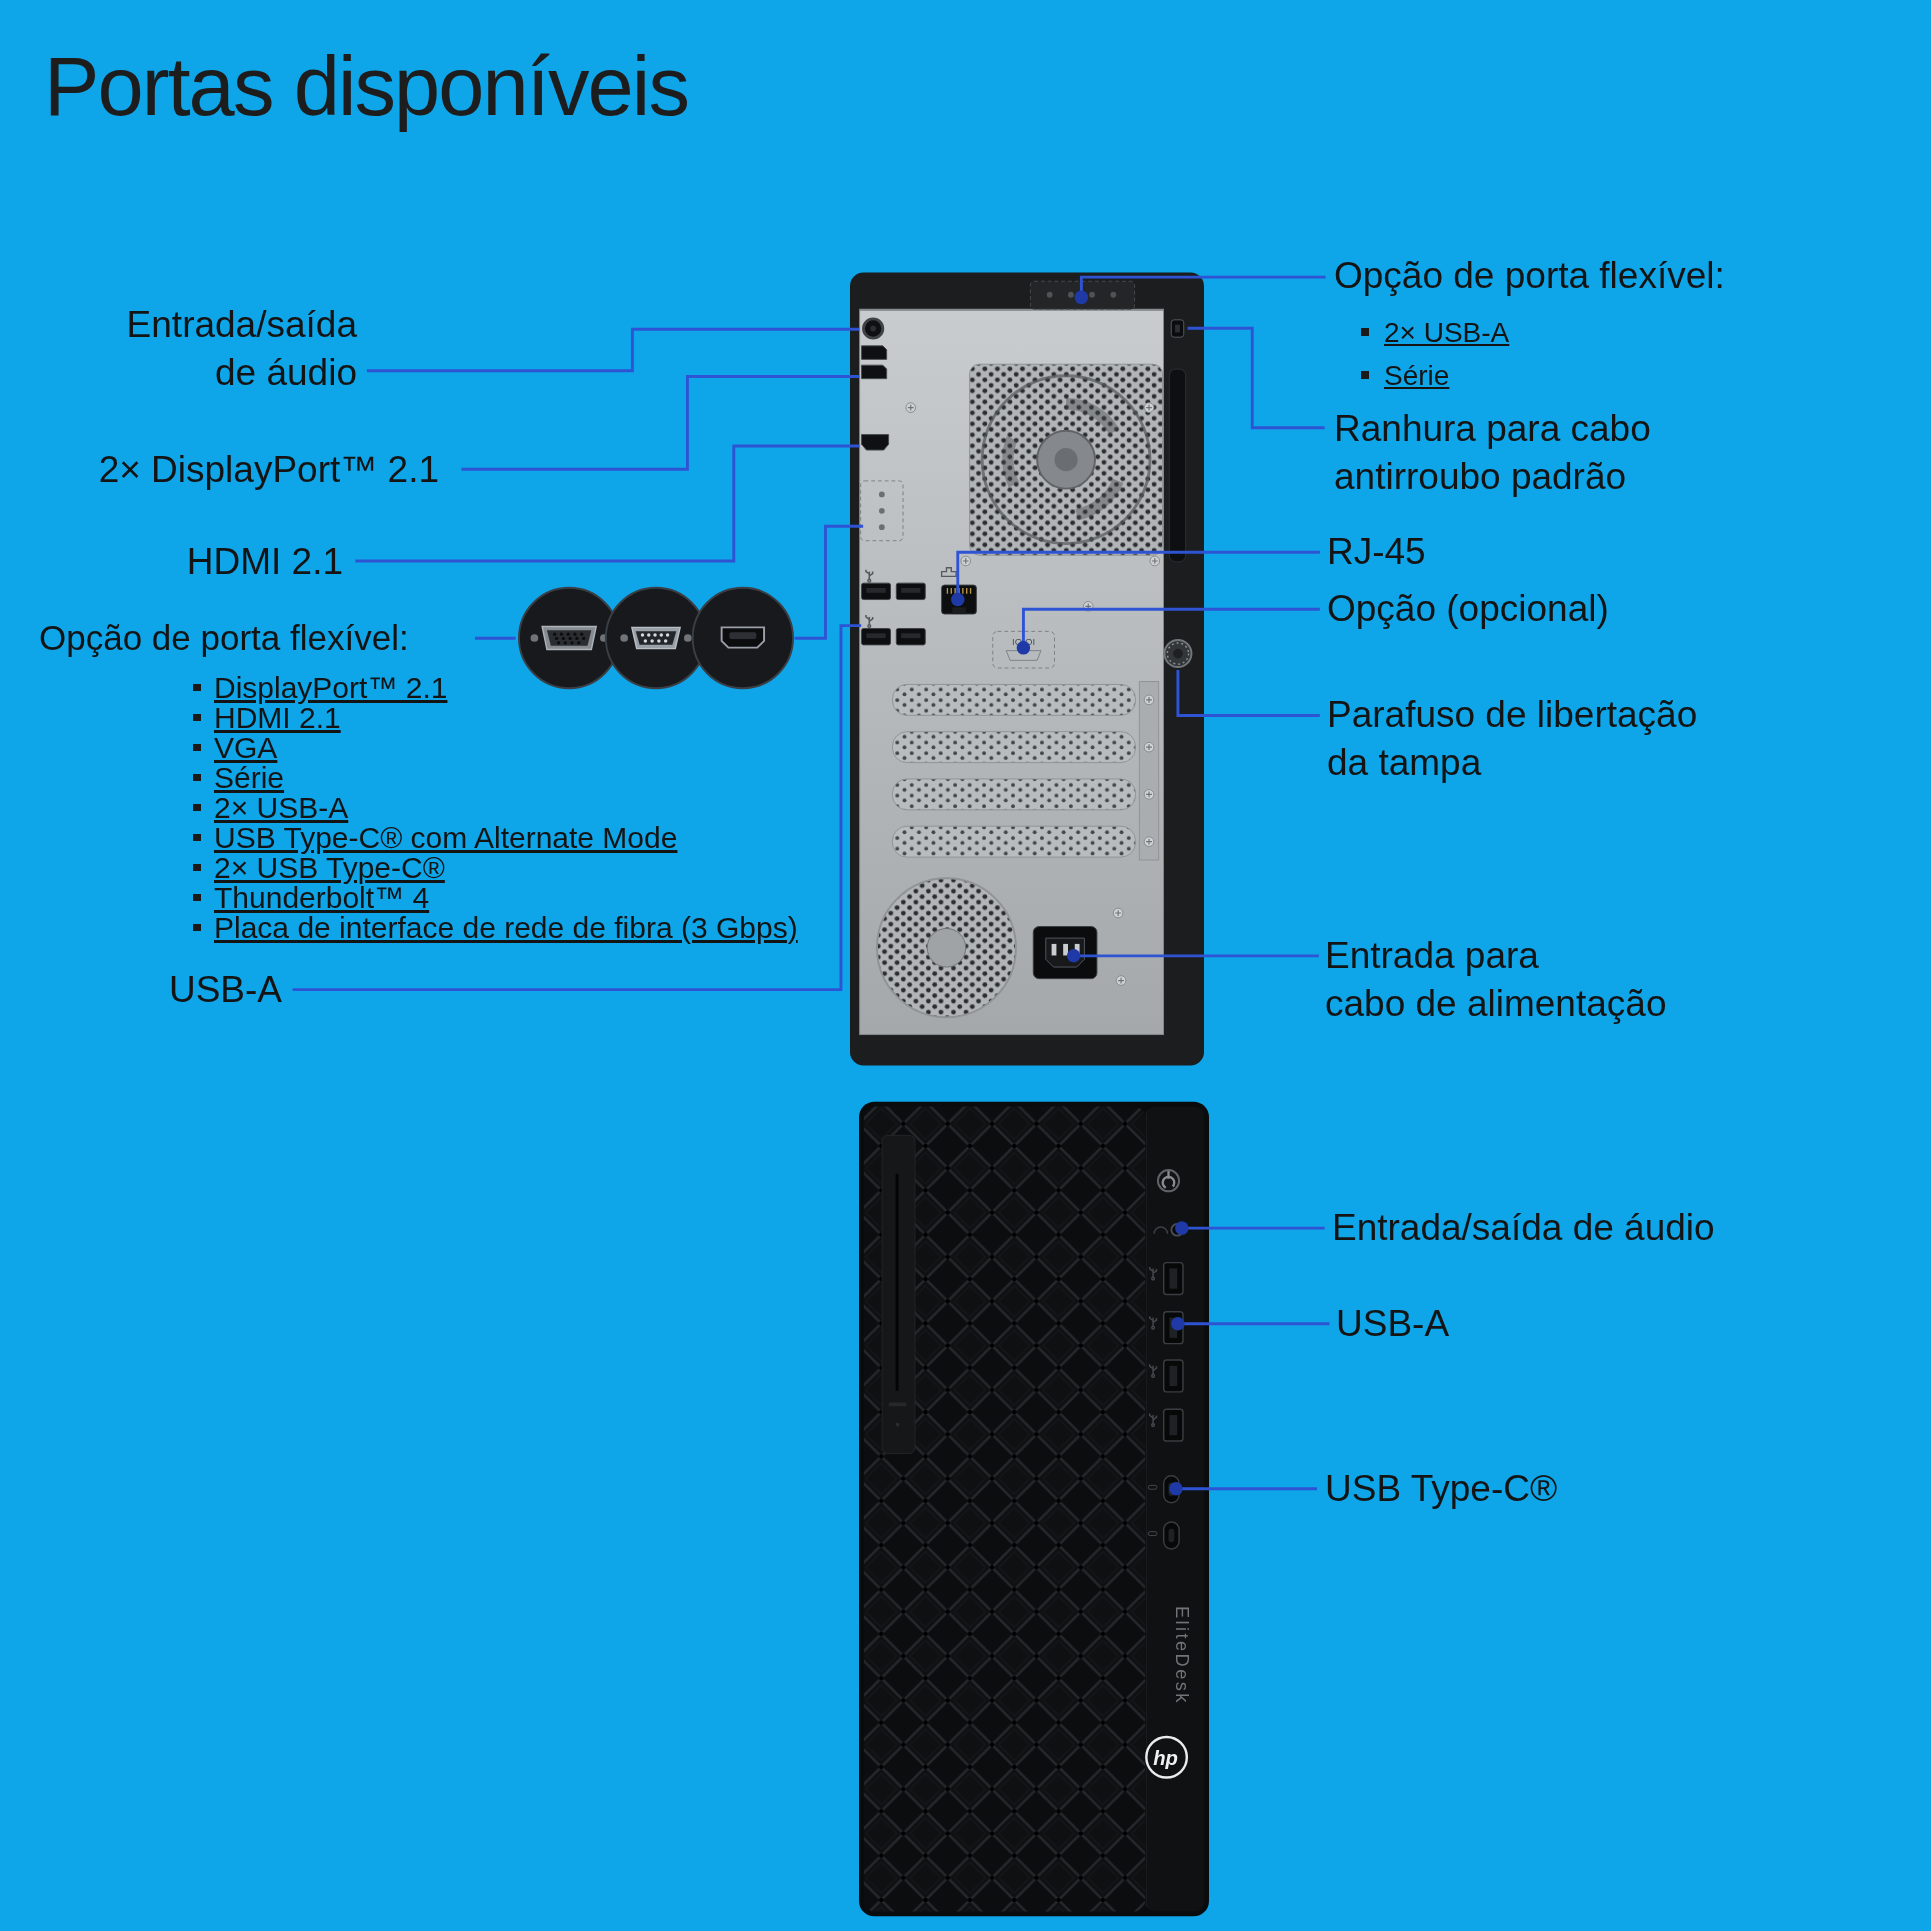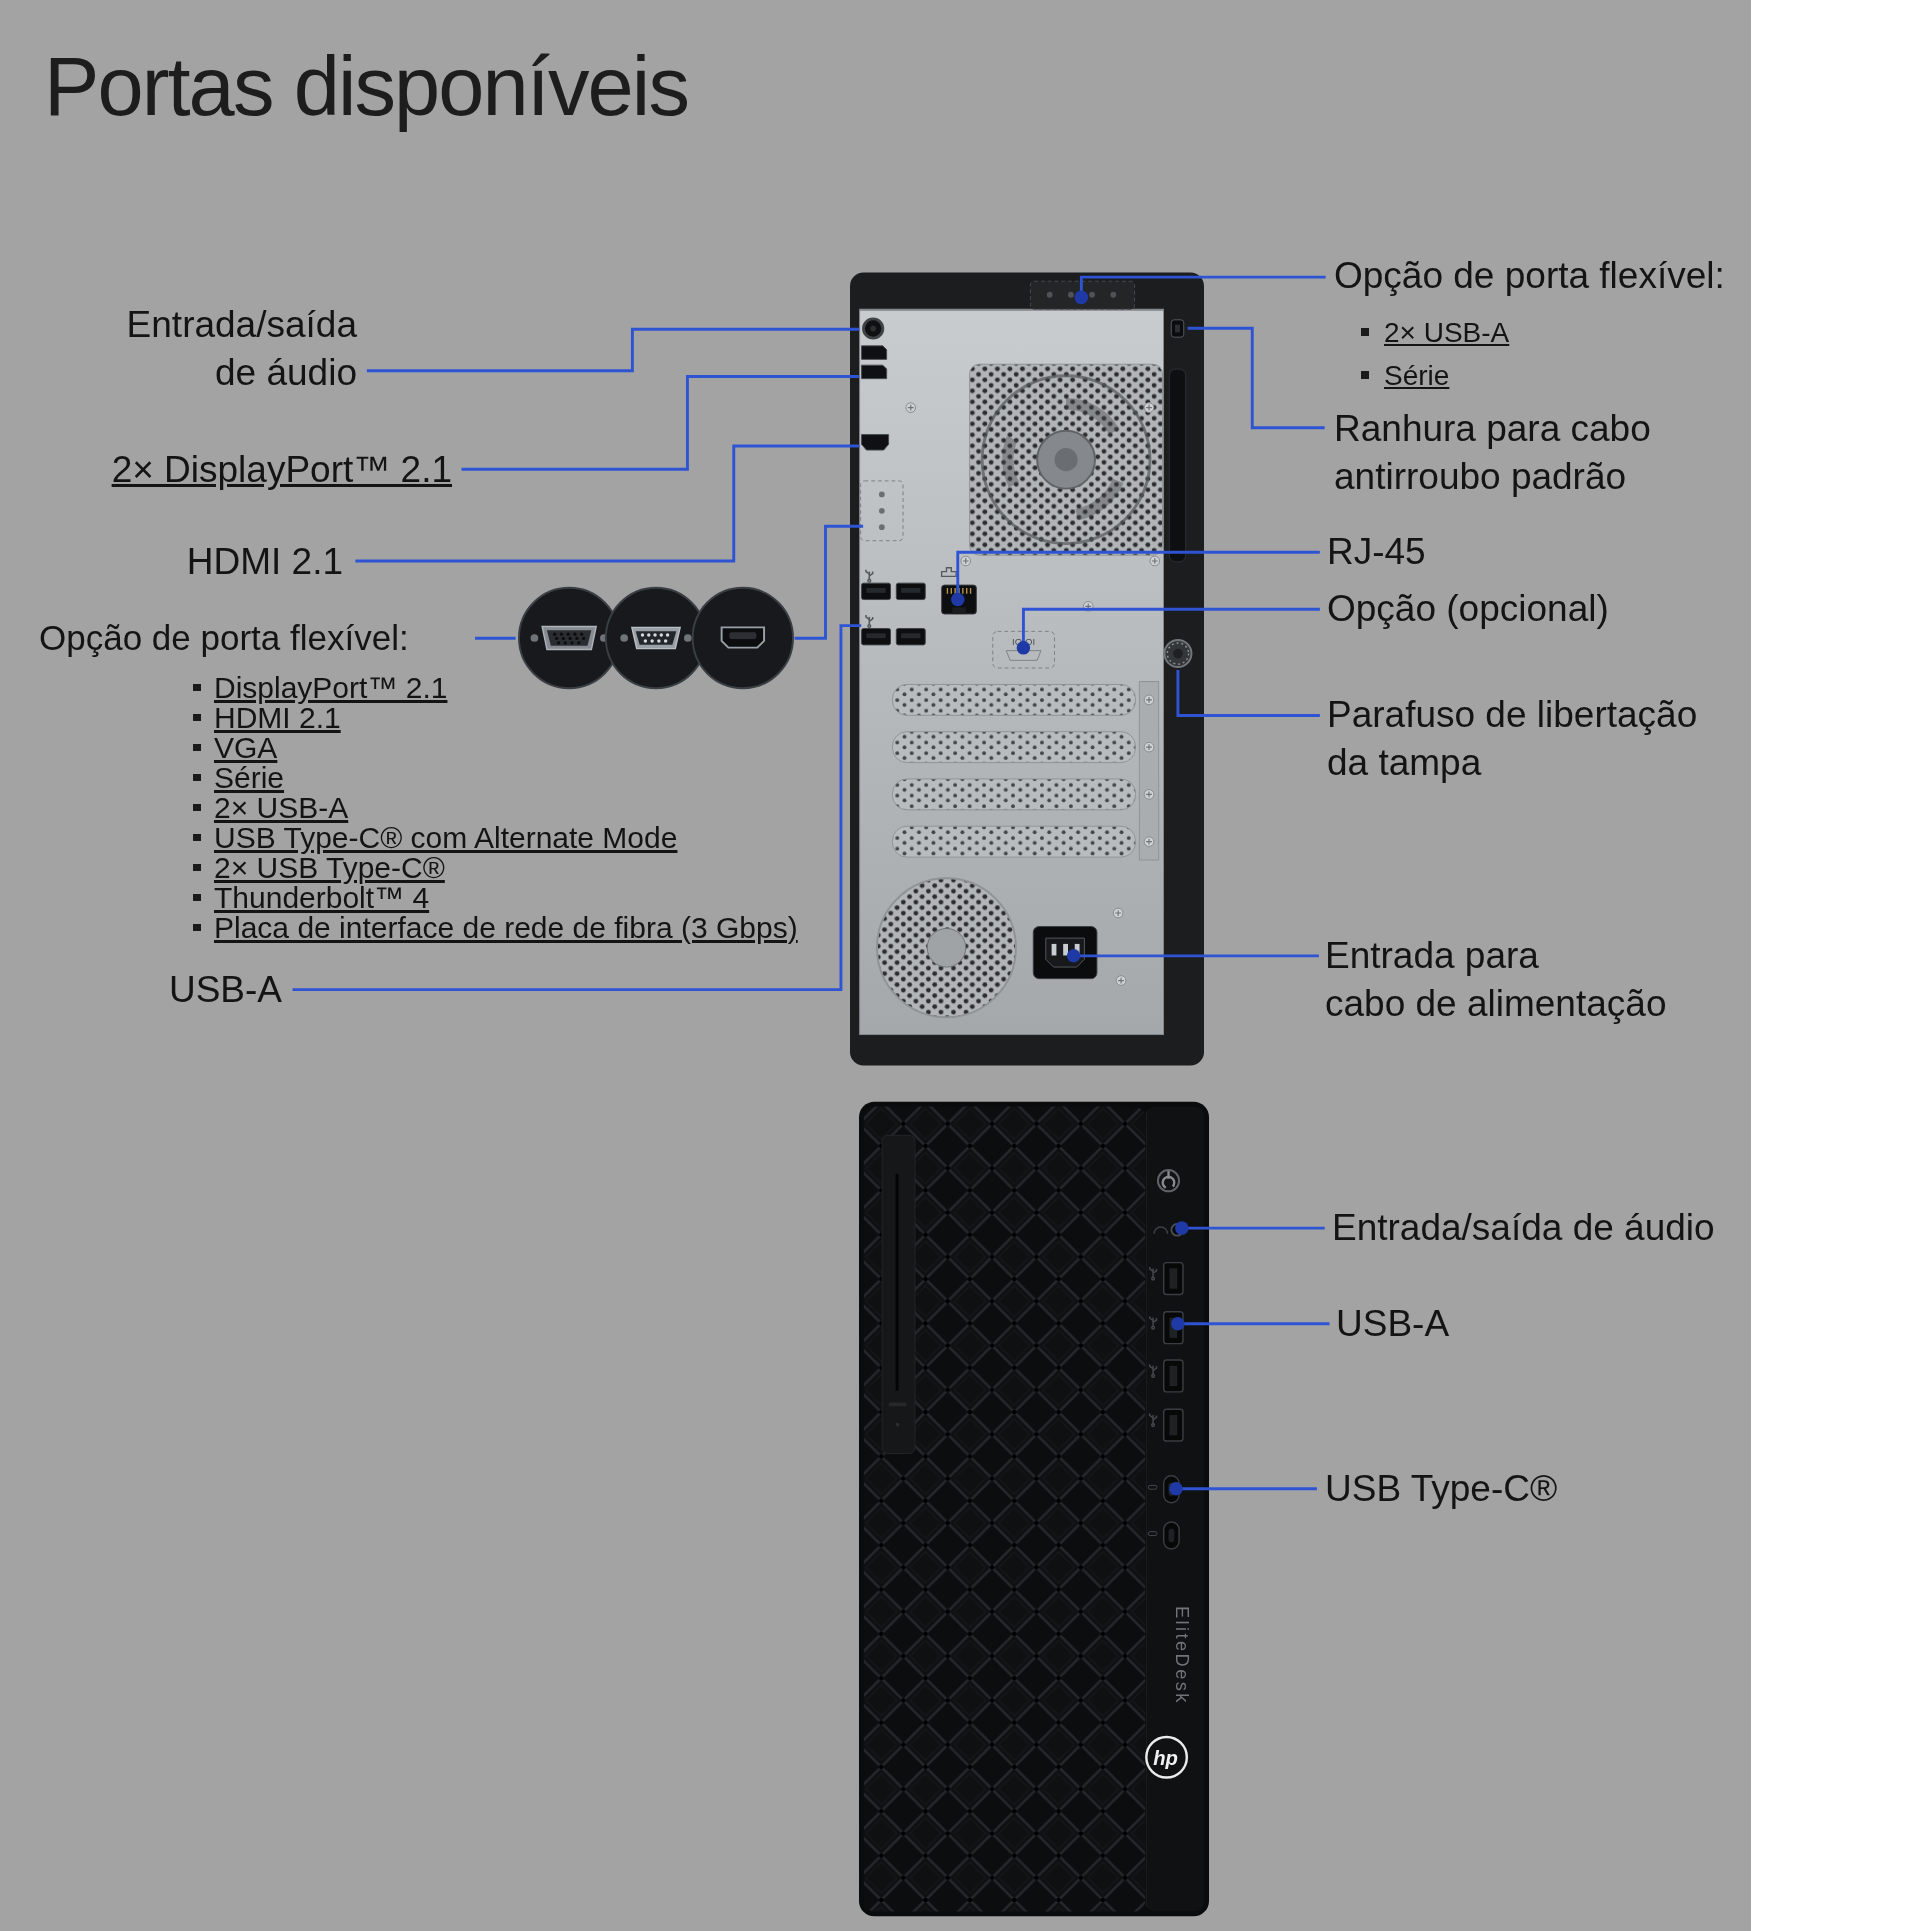--- a/index.html
+++ b/index.html
@@ -1,18 +1,18 @@
 <!DOCTYPE html>
 <html style="--accent: #2e54d4; --dot: #1f3aa6; --text: #141414;"><head>
 <meta charset="utf-8">
 <style>
   * { margin:0; padding:0; box-sizing:border-box; }
   html,body { background:#ffffff; }
   body { font-family:"Liberation Sans", sans-serif; color:var(--text,#141414); }
-  .canvas { position:relative; width:1751px; height:1931px; background:#a3a3a3; overflow:hidden; }
+  .canvas { position:relative; width:1931px; height:1931px; background:#0ea5e9; overflow:hidden; }
 
   .title { position:absolute; left:44px; top:39px; font-size:83px; font-weight:500;
            letter-spacing:-1.9px; color:#1d1d1d; white-space:nowrap; }
 
   .lbl { position:absolute; font-size:37px; line-height:48px; color:#141414; white-space:pre-line; }
   .lbl.r { text-align:right; }
 
   .flexblock { position:absolute; }
   .flexheading { font-size:37px; line-height:46px; color:#141414; white-space:nowrap; }
   .flexheading.compact { font-size:35px; }
@@ -331,21 +331,21 @@
       <circle class="cdot" cx="1112" cy="990" r="7"></circle>
       <circle class="cdot" cx="1224" cy="1272" r="7"></circle>
       <circle class="cdot" cx="1220" cy="1371" r="7"></circle>
       <circle class="cdot" cx="1218" cy="1542" r="7"></circle>
     </g>
   </svg>
 
   <div class="lbl r" style="left:77px;top:301px;width:280px;">Entrada/saída
 de áudio</div>
 
-  <div class="lbl r" style="left:79px;top:446px;width:373px;text-decoration:underline;">2× DisplayPort™ 2.1</div>
+  <div class="lbl r" style="left:66px;top:446px;width:373px;">2× DisplayPort™ 2.1</div>
 
   <div class="lbl r" style="left:77px;top:538px;width:266px;">HDMI 2.1</div>
 
   <div class="flexblock" style="left:39px;top:615px;">
     <div class="flexheading compact">Opção de porta flexível:</div>
     <ul class="blist small">
       <li>DisplayPort™ 2.1</li>
       <li>HDMI 2.1</li>
       <li>VGA</li>
       <li>Série</li>

